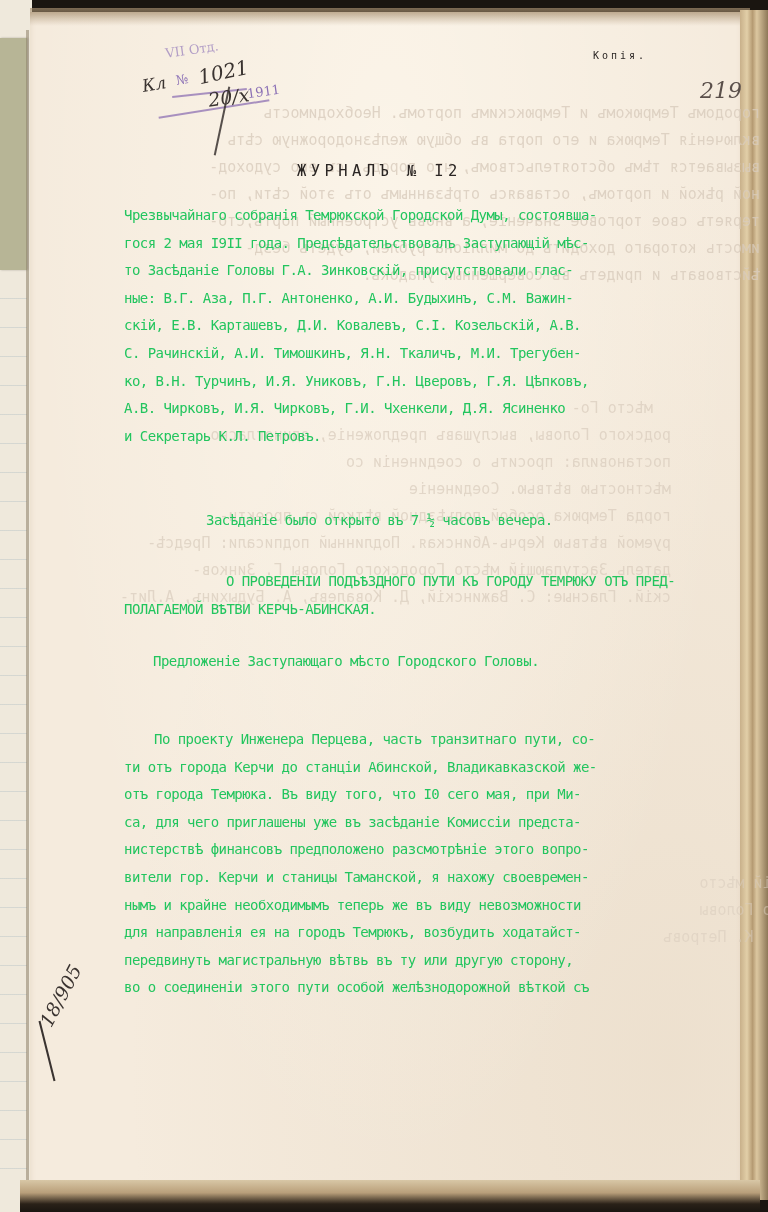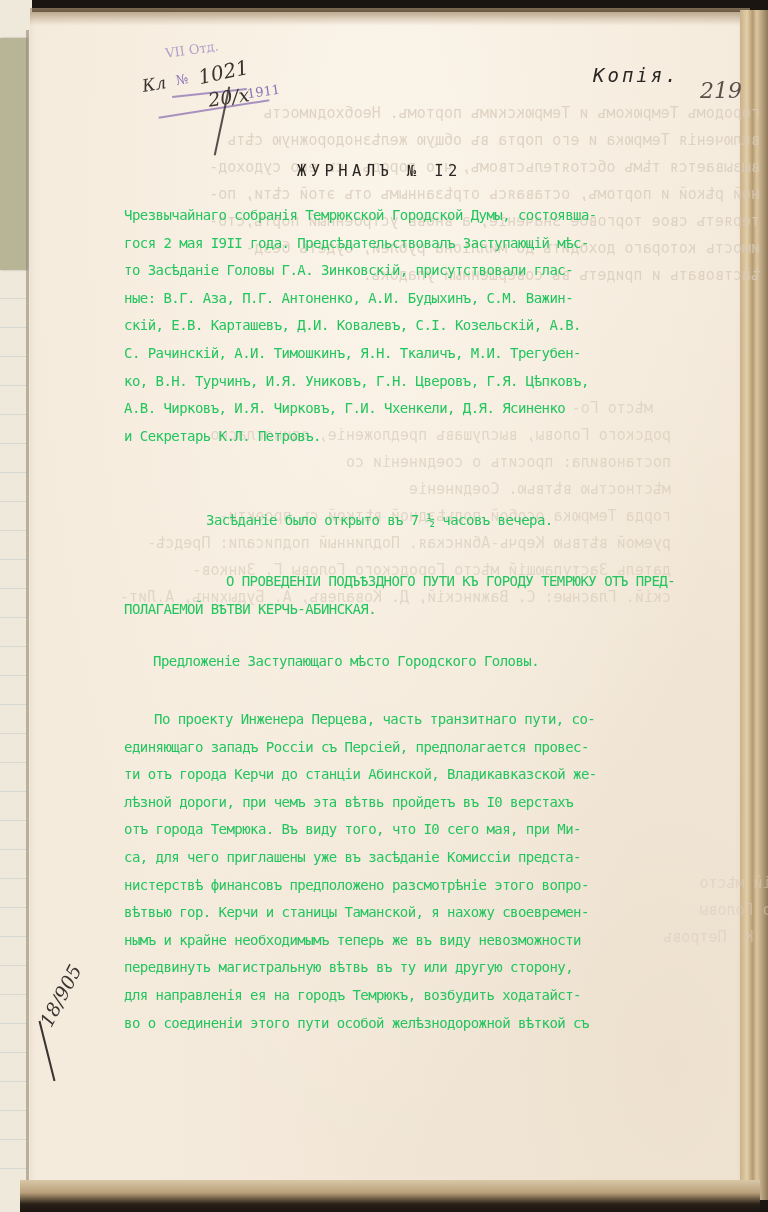--- a/index.html
+++ b/index.html
@@ -95,24 +95,23 @@
     
     .typed {
       font-family: "DejaVu Sans Mono", "Liberation Mono", monospace;
       color: #2b2624;
       font-size: 15.4px;
       letter-spacing: 0.1px;
       position: absolute;
       white-space: pre;
     }
     .copy-label {
-      left: 593px; top: 64px;
-      font-size: 19px;
+      left: 593px; top: 50px;
+      font-size: 10px;
       letter-spacing: 3px;
-      font-style: italic;
     }
     .journal-title {
       left: 297px; top: 146px;
       font-size: 15.5px;
       letter-spacing: 4.4px;
       margin-top: 16px;
     }
     .para {
       position: absolute;
       left: 124px;
@@ -127,21 +126,21 @@
       height: 27.6px;
       line-height: 27.6px;
       letter-spacing: -0.55px;
     }
     .intro { top: 202px; }
     .opened { left: 206px; top: 507px; }
     .subject { top: 568px; }
     .subject .line.first { padding-left: 33px; text-align: center; }
     .proposal { left: 153px; top: 648px; }
     .body { top: 706px; }
-    .body .line.first { padding-left: 30px; }
+    .body .line.first { padding-left: 30px; margin-top: 20px; }
 
     
     .stamp-dept {
       position: absolute;
       left: 165px; top: 42px;
       font-family: "DejaVu Serif", serif;
       font-size: 13px;
       color: #a38cc0;
       transform: rotate(-8deg);
       opacity: 0.8;
@@ -279,28 +278,26 @@
     <span class="line first">О ПРОВЕДЕНІИ ПОДЪѢЗДНОГО ПУТИ КЪ ГОРОДУ ТЕМРЮКУ ОТЪ ПРЕД-</span>
     <span class="line">ПОЛАГАЕМОЙ ВѢТВИ КЕРЧЬ-АБИНСКАЯ.</span>
   </div>
 
   <div class="para proposal">
     <span class="line">Предложеніе Заступающаго мѣсто Городского Головы.</span>
   </div>
 
   <div class="para body">
     <span class="line first">По проекту Инженера Перцева, часть транзитнаго пути, со-</span>
-    <span class="line">единяющаго западъ Россіи съ Персіей, предполагается провес-</span>
     <span class="line">ти отъ города Керчи до станціи Абинской, Владикавказской же-</span>
-    <span class="line">лѣзной дороги, при чемъ эта вѣтвь пройдетъ въ I0 верстахъ</span>
     <span class="line">отъ города Темрюка. Въ виду того, что I0 сего мая, при Ми-</span>
     <span class="line">са, для чего приглашены уже въ засѣданіе Комиссіи предста-</span>
     <span class="line">нистерствѣ финансовъ предположено разсмотрѣніе этого вопро-</span>
-    <span class="line">вѣтвью гор. Керчи и станицы Таманской, я нахожу своевремен-</span>
+    <span class="line">вители гор. Керчи и станицы Таманской, я нахожу своевремен-</span>
     <span class="line">нымъ и крайне необходимымъ теперь же въ виду невозможности</span>
+    <span class="line">для направленія ея на городъ Темрюкъ, возбудить ходатайст-</span>
     <span class="line">передвинуть магистральную вѣтвь въ ту или другую сторону,</span>
-    <span class="line">для направленія ея на городъ Темрюкъ, возбудить ходатайст-</span>
     <span class="line">во о соединеніи этого пути особой желѣзнодорожной вѣткой съ</span>
   </div>
 
   <div class="margin-slash"></div>
   <div class="margin-note">18/905</div>
 </div>
 
 </body></html>

